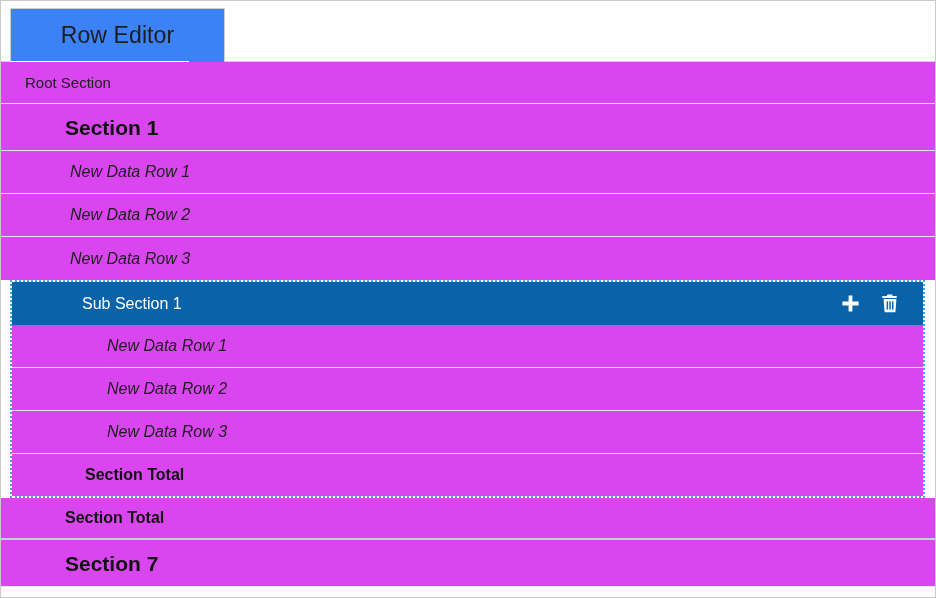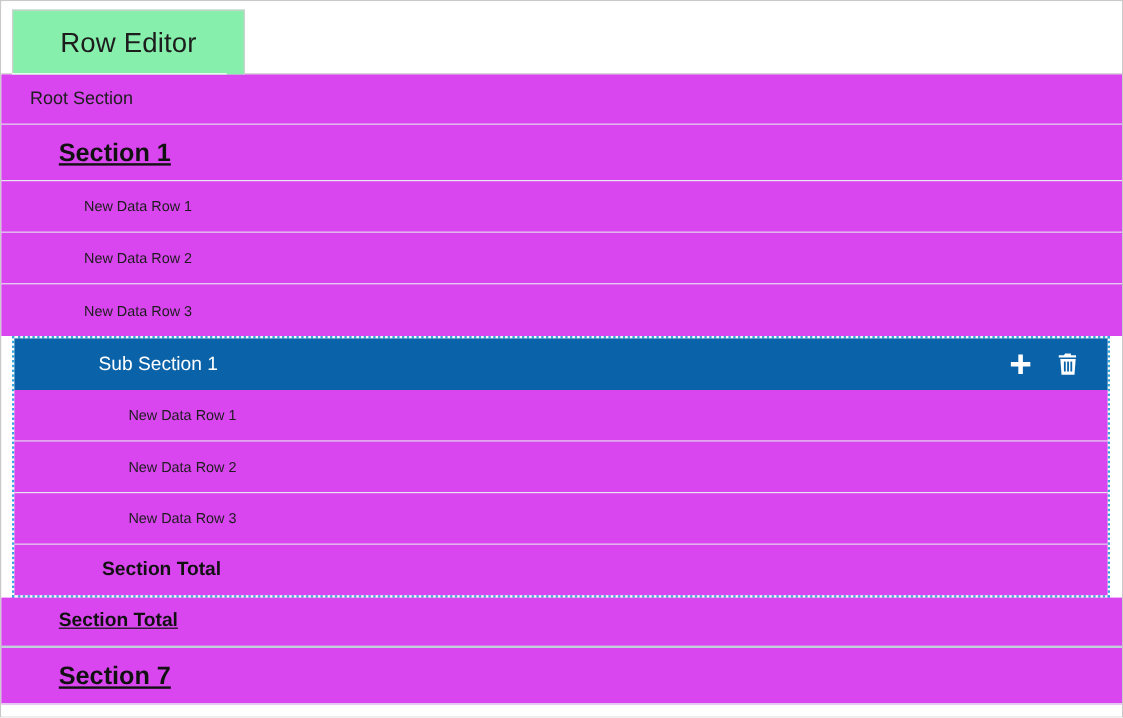--- a/index.html
+++ b/index.html
@@ -27,26 +27,26 @@
     position: relative;
     height: 61px;
     box-sizing: border-box;
     border-bottom: 1px solid #cfcfcf;
     background: #ffffff;
   }
   .tab {
     position: absolute;
     left: 9px;
     top: 7px;
-    width: 194px;
+    width: 215px;
     height: 54px;
     box-sizing: border-box;
     border: 1px solid #cfcfcf;
     border-bottom: none;
-    background: #86efac;
+    background: #3b82f6;
     display: flex;
     align-items: center;
     justify-content: center;
     z-index: 3;
   }
   .tab-label {
     font-size: 23px;
     color: #1d1d1d;
     letter-spacing: 0.1px;
     line-height: 1;
@@ -70,29 +70,29 @@
     position: relative;
     box-sizing: border-box;
     display: flex;
     align-items: center;
     background: #d946ef;
     border-bottom: 1px solid #e4e8ee;
     padding-right: 10px;
   }
 
   .row.level-0 { padding-left: 24px; }
-  .row.level-1 { padding-left: 48px; text-decoration: underline; }
+  .row.level-1 { padding-left: 64px; }
   .row.level-2 { padding-left: 69px; }
   .row.level-3 { padding-left: 95px; }
   .row.level-sub-title { padding-left: 70px; }
   .row.level-sub-total { padding-left: 73px; }
 
   .row.kind-root      { height: 42px; font-size: 15px; color: #1d1d1d; }
   .row.kind-section   { height: 47px; font-size: 21px; font-weight: bold; color: #111111; }
-  .row.kind-data      { height: 43px; font-size: 12px; color: #1d1d1d; }
+  .row.kind-data      { height: 43px; font-size: 16px; color: #1d1d1d; font-style: italic; }
   .row.kind-total     { height: 42px; font-size: 16px; font-weight: bold; color: #111111; text-align: right; }
 
   .row.divider-strong { border-bottom: 2px solid #c3cfdb; }
   .row.divider-none   { border-bottom: none; }
 
   .row-label {
     white-space: nowrap;
     line-height: 1;
   }
 

